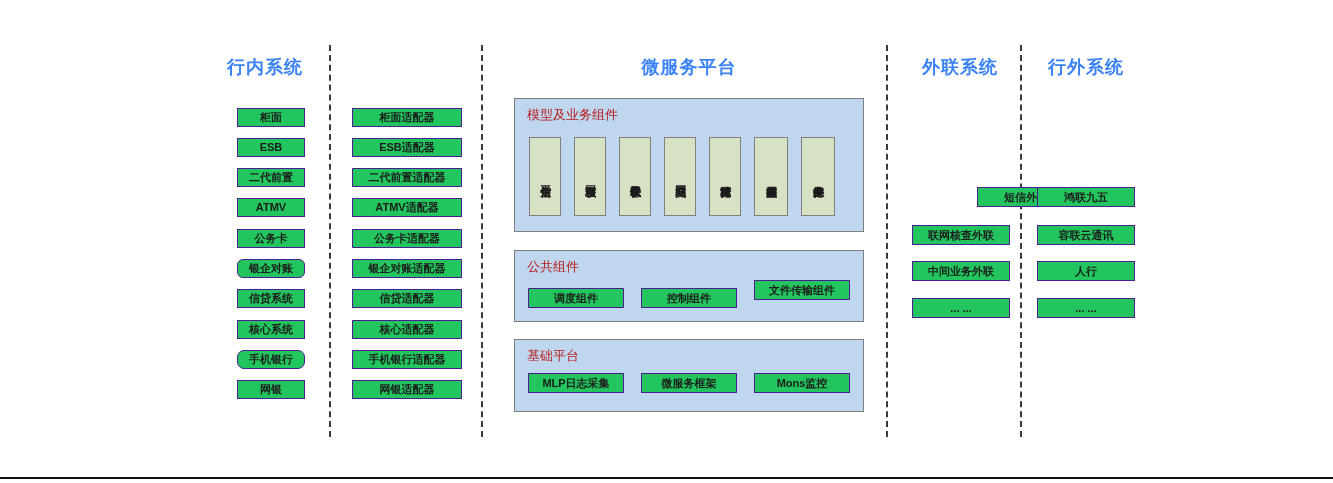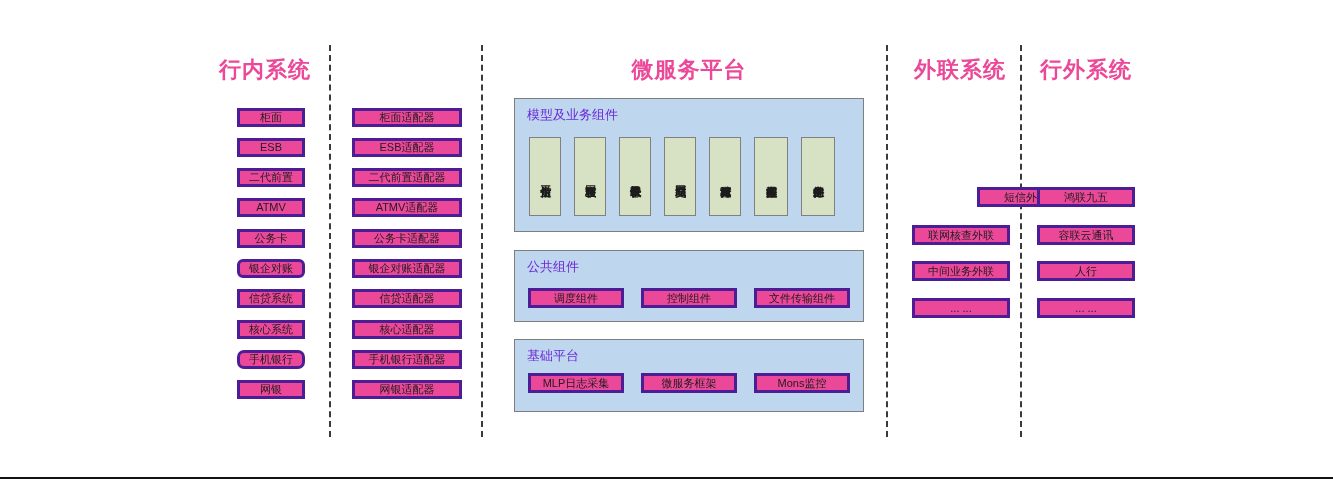--- a/index.html
+++ b/index.html
@@ -18,46 +18,46 @@
   #canvas {
     position: absolute;
     left: 0; top: 0;
     width: 1333px;
     height: 483px;
   }
 
   
   .col-title {
     position: absolute;
-    font-size: 22px;
+    font-size: 18px;
     font-weight: bold;
-    color: #ec4899;
+    color: #3b82f6;
     text-align: center;
     white-space: nowrap;
     letter-spacing: 1px;
   }
 
   
   .divider {
     position: absolute;
     width: 0;
     border-left: 2px dashed #3a3a3a;
   }
 
   
   .gbox {
     position: absolute;
-    background: #ec4899;
-    border: 3px solid #4c1d95;
+    background: #22c55e;
+    border: 1px solid #4c1d95;
     box-sizing: border-box;
     display: flex;
     align-items: center;
     justify-content: center;
     font-size: 11px;
-    font-weight: normal;
+    font-weight: bold;
     color: #1c1c1c;
     text-align: center;
     line-height: 1.15;
     white-space: nowrap;
   }
   .gbox.wide { font-size: 11px; }
 
   
   .vbox {
     position: absolute;
@@ -84,21 +84,21 @@
     position: absolute;
     background: #bed7ef;
     border: 1px solid #7e7e7e;
     box-sizing: border-box;
   }
   .bpanel-title {
     position: absolute;
     left: 12px;
     top: 7px;
     font-size: 13px;
-    color: #6d28d9;
+    color: #b91c1c;
     font-weight: normal;
     white-space: nowrap;
   }
 
   
   .bottom-rule {
     position: absolute;
     left: 0;
     top: 477px;
     width: 1333px;
@@ -172,21 +172,21 @@
   <div class="vbox" style="left:801px; top:137px; width:34px; height:79px;">
     <span>中间业务组件</span>
   </div>
 
   <div class="bpanel" style="left:514px; top:250px; width:350px; height:72px;">
     <div class="bpanel-title">公共组件</div>
   </div>
 
   <div class="gbox" style="left:528px; top:288px; width:96px; height:20px;">调度组件</div>
   <div class="gbox" style="left:641px; top:288px; width:96px; height:20px;">控制组件</div>
-  <div class="gbox" style="left:754px; top:288px; width:96px; height:20px;">文件传输组件</div>
+  <div class="gbox" style="left:754px; top:280px; width:96px; height:20px;">文件传输组件</div>
 
   <div class="bpanel" style="left:514px; top:339px; width:350px; height:73px;">
     <div class="bpanel-title">基础平台</div>
   </div>
 
   <div class="gbox" style="left:528px; top:373px; width:96px; height:20px;">MLP日志采集</div>
   <div class="gbox" style="left:641px; top:373px; width:96px; height:20px;">微服务框架</div>
   <div class="gbox" style="left:754px; top:373px; width:96px; height:20px;">Mons监控</div>
 
   <div class="gbox" style="left:948px; top:187px; width:98px; height:20px;margin-left:29px;">短信外联</div>

